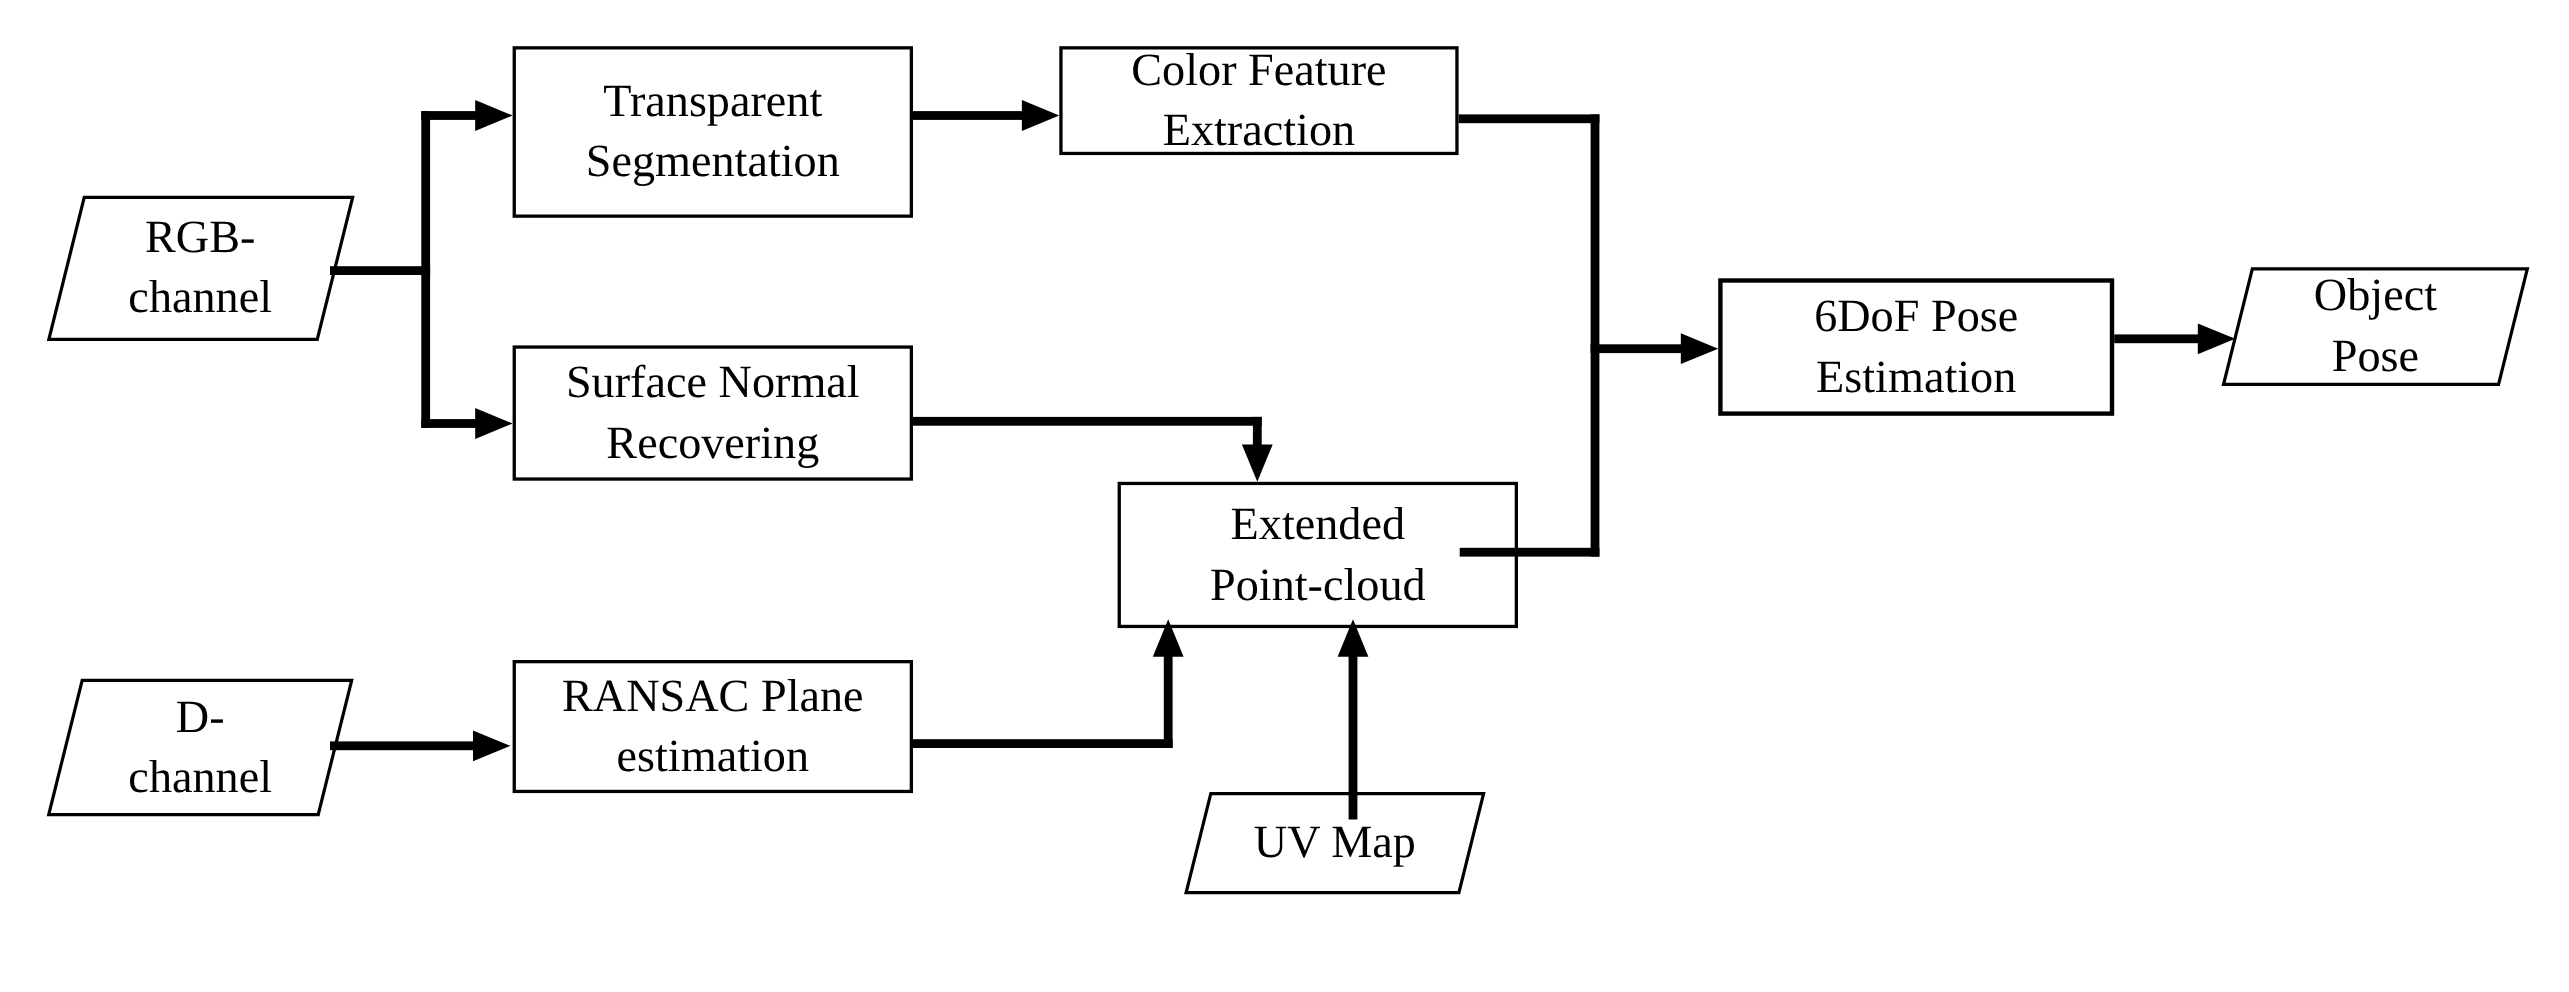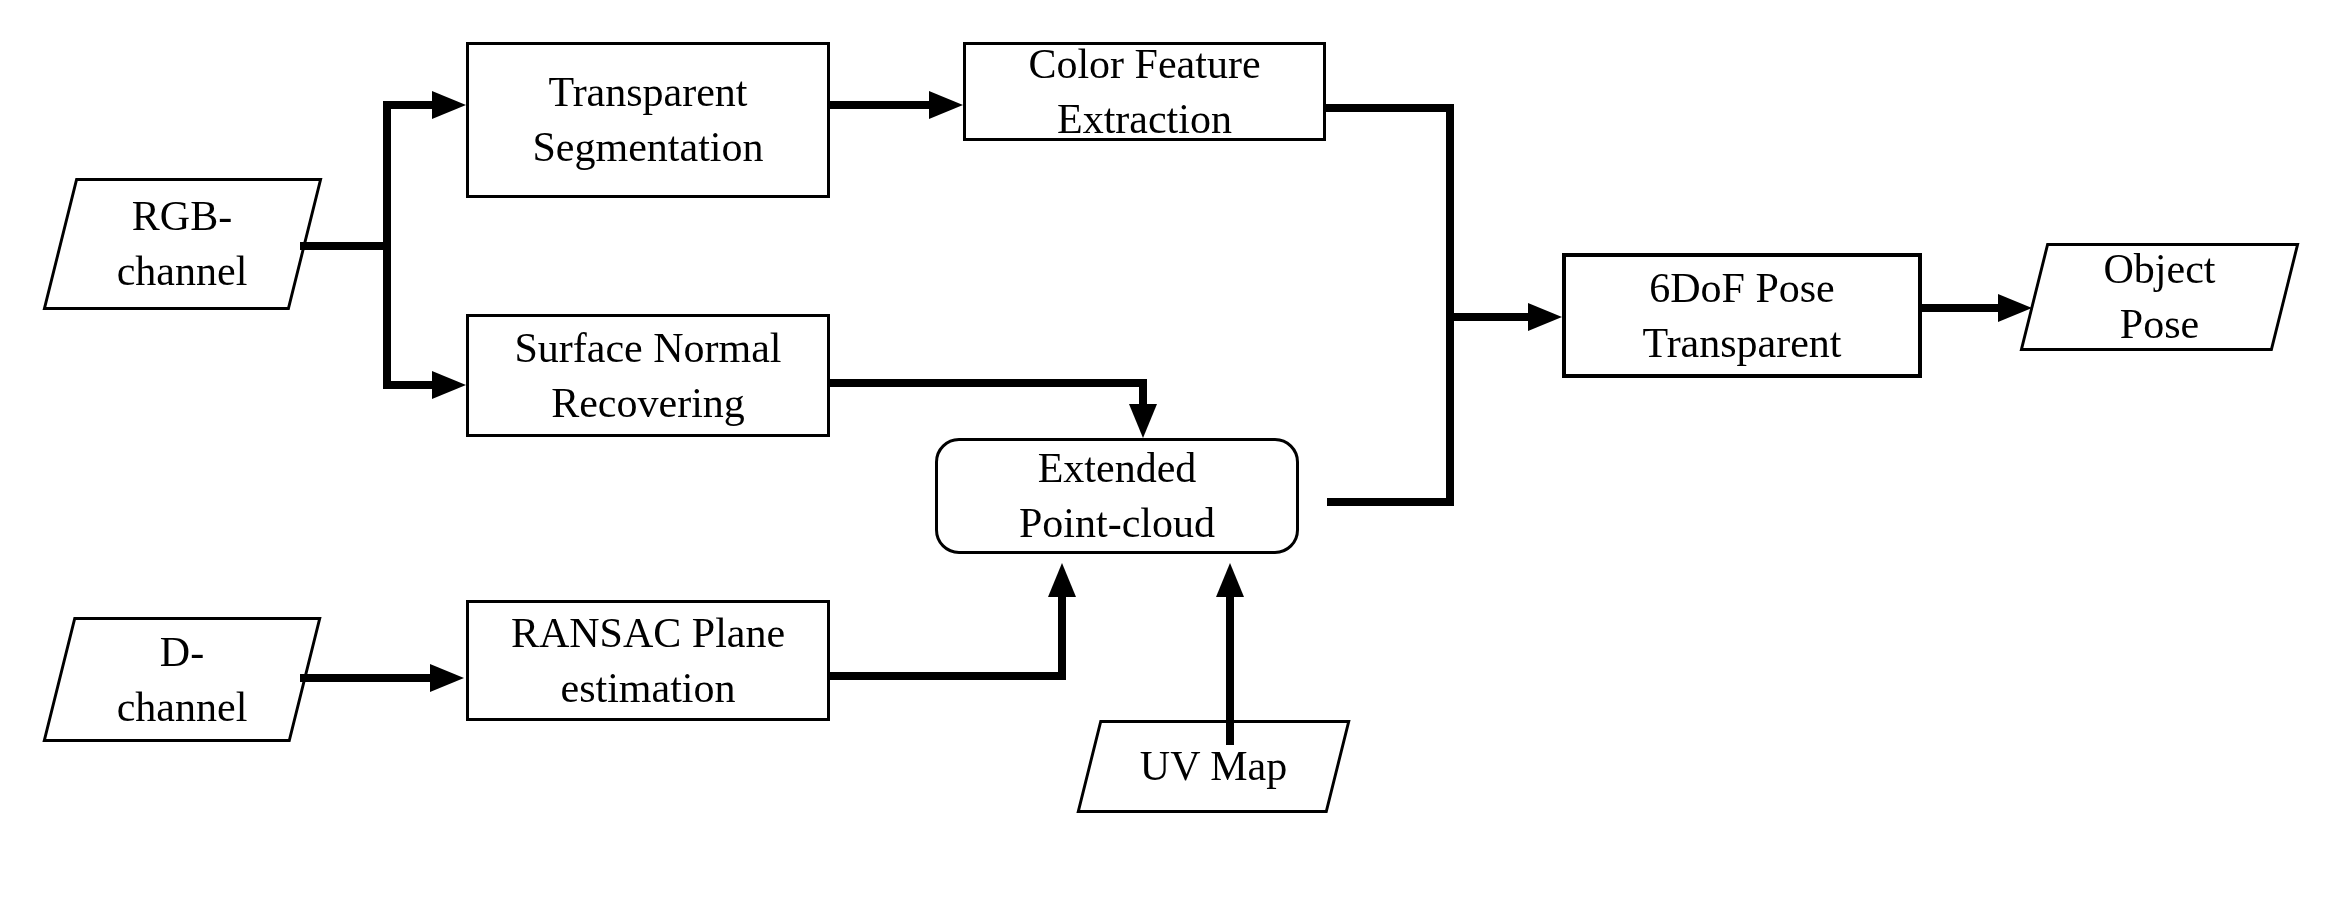--- a/index.html
+++ b/index.html
@@ -76,28 +76,28 @@
 
   <div class="box" style="left:466px;top:42px;width:364px;height:156px;">Transparent
 Segmentation</div>
 
   <div class="box" style="left:963px;top:42px;width:363px;height:99px;">Color Feature
 Extraction</div>
 
   <div class="box" style="left:466px;top:314px;width:364px;height:123px;">Surface Normal
 Recovering</div>
 
-  <div class="box" style="left:935px;top:438px;width:364px;height:116px;border-radius:24px;">Extended
+  <div class="box" style="left:1016px;top:438px;width:364px;height:133px;">Extended
 Point-cloud</div>
 
   <div class="box" style="left:466px;top:600px;width:364px;height:121px;">RANSAC Plane
 estimation</div>
 
   <div class="box" style="left:1562px;top:253px;width:360px;height:125px;border-width:4px;">6DoF Pose
-Transparent</div>
+Estimation</div>
 
   <div class="seg" style="left:300px;top:242px;width:91px;height:8px;"></div>
 
   <div class="seg" style="left:383px;top:101px;width:8px;height:288px;"></div>
 
   <div class="seg" style="left:383px;top:101px;width:51px;height:8px;"></div>
   <div class="ah ah-right" style="left:432px;top:91px;"></div>
 
   <div class="seg" style="left:383px;top:381px;width:51px;height:8px;"></div>
   <div class="ah ah-right" style="left:432px;top:371px;"></div>

